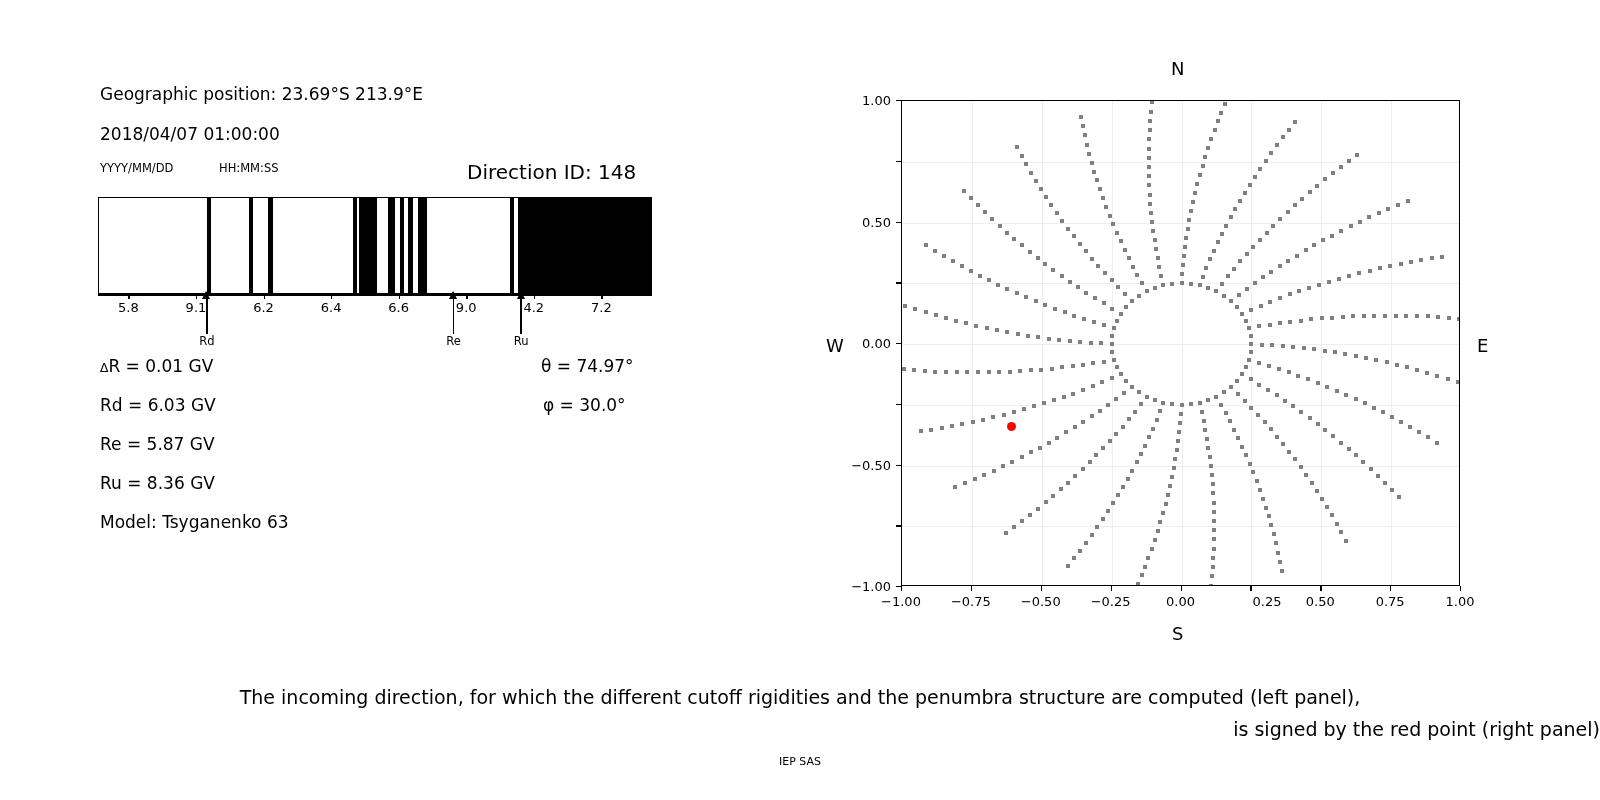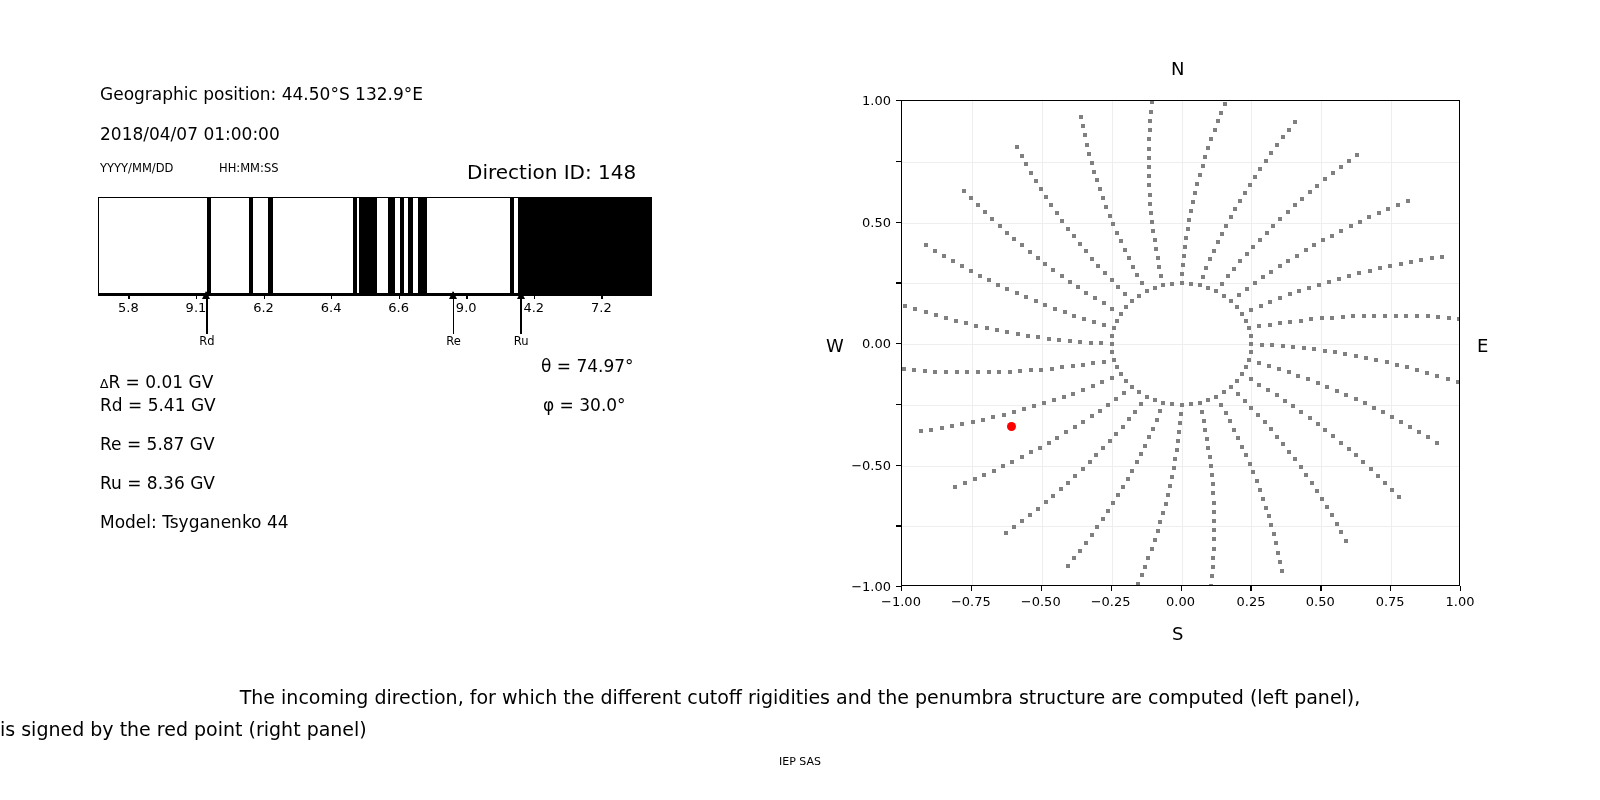--- a/index.html
+++ b/index.html
@@ -48,27 +48,27 @@
       transform:translateY(-50%);}
   .xtick{position:absolute;width:1.3px;height:5px;background:#000;}
   .xtlab{position:absolute;font-size:13px;white-space:nowrap;transform:translateX(-50%);}
   #lbl-N{left:1171px;top:58px;font-size:18px;}
   #lbl-S{left:1172px;top:623px;font-size:18px;}
   #lbl-W{left:826px;top:335px;font-size:18px;}
   #lbl-E{left:1477px;top:335px;font-size:18px;}
 
   
   #caption-l1{left:0;right:0;top:686px;text-align:center;font-size:19px;}
-  #caption-l2{left:0;right:0;top:718px;text-align:left;font-size:19px;}
+  #caption-l2{left:0;right:0;top:718px;text-align:right;font-size:19px;}
   #footer{left:0;right:0;top:755px;text-align:center;font-size:11px;}
 </style>
 </head>
 <body>
 
-<div class="abs" id="geo-position">Geographic position: 44.50°S 132.9°E</div>
+<div class="abs" id="geo-position">Geographic position: 23.69°S 213.9°E</div>
 <div class="abs" id="datetime">2018/04/07 01:00:00</div>
 <div class="abs" id="date-format">YYYY/MM/DD</div>
 <div class="abs" id="time-format">HH:MM:SS</div>
 <div class="abs" id="direction-id">Direction ID: 148</div>
 
 <div class="abs" id="penumbra-wrap">
   <div id="penumbra-bar">
       <div class="band" style="left: 108.098px; width: 4.05366px;"></div>
       <div class="band" style="left: 150.323px; width: 4.05366px;"></div>
       <div class="band" style="left: 168.902px; width: 5.06707px;"></div>
@@ -110,25 +110,25 @@
     <div class="arrow" style="left: 354.695px; top: -2px; height: 42px;">
       <div class="head"></div>
       <div class="alab" style="top: 42px;">Re</div>
     </div>
     <div class="arrow" style="left: 422.256px; top: -2px; height: 42px;">
       <div class="head"></div>
       <div class="alab" style="top: 42px;">Ru</div>
     </div>
   </div>
 <div class="abs" id="param-list" style="left:0;top:0;width:700px;height:560px;">
-    <div class="param" style="left: 100px; top: 356px; margin-top: 16px;"><span class="sub">∆</span>R = 0.01 GV</div>
-    <div class="param" style="left: 100px; top: 395px;">Rd = 5.41 GV</div>
+    <div class="param" style="left: 100px; top: 356px;"><span class="sub">∆</span>R = 0.01 GV</div>
+    <div class="param" style="left: 100px; top: 395px;">Rd = 6.03 GV</div>
     <div class="param" style="left: 100px; top: 434px;">Re = 5.87 GV</div>
     <div class="param" style="left: 100px; top: 473px;">Ru = 8.36 GV</div>
-    <div class="param" style="left: 100px; top: 512px;">Model: Tsyganenko 44</div>
+    <div class="param" style="left: 100px; top: 512px;">Model: Tsyganenko 63</div>
     <div class="param" style="left: 541px; top: 356px;">θ = 74.97°</div>
     <div class="param" style="left: 543px; top: 395px;">φ = 30.0°</div>
   </div>
 
 <div class="abs" id="polar-panel">
   <div id="polar-frame">
       <div class="grid-v" style="left: 69.875px;"></div>
       <div class="grid-v" style="left: 139.75px;"></div>
       <div class="grid-v" style="left: 209.625px;"></div>
       <div class="grid-v" style="left: 279.5px;"></div>
@@ -716,21 +716,21 @@
     <div class="xtlab" style="left: 0px; top: 494px;">−1.00</div>
     <div class="xtick" style="left: 69.875px; top: 486px;"></div>
     <div class="xtlab" style="left: 69.875px; top: 494px;">−0.75</div>
     <div class="xtick" style="left: 139.75px; top: 486px;"></div>
     <div class="xtlab" style="left: 139.75px; top: 494px;">−0.50</div>
     <div class="xtick" style="left: 209.625px; top: 486px;"></div>
     <div class="xtlab" style="left: 209.625px; top: 494px;">−0.25</div>
     <div class="xtick" style="left: 279.5px; top: 486px;"></div>
     <div class="xtlab" style="left: 279.5px; top: 494px;">0.00</div>
     <div class="xtick" style="left: 349.375px; top: 486px;"></div>
-    <div class="xtlab" style="left: 350px; top: 494px;">0.25</div>
+    <div class="xtlab" style="left: 366px; top: 494px;">0.25</div>
     <div class="xtick" style="left: 419.25px; top: 486px;"></div>
     <div class="xtlab" style="left: 419.25px; top: 494px;">0.50</div>
     <div class="xtick" style="left: 489.125px; top: 486px;"></div>
     <div class="xtlab" style="left: 489.125px; top: 494px;">0.75</div>
     <div class="xtick" style="left: 559px; top: 486px;"></div>
     <div class="xtlab" style="left: 559px; top: 494px;">1.00</div>
   </div>
 
 <div class="abs" id="lbl-N">N</div>
 <div class="abs" id="lbl-S">S</div>

